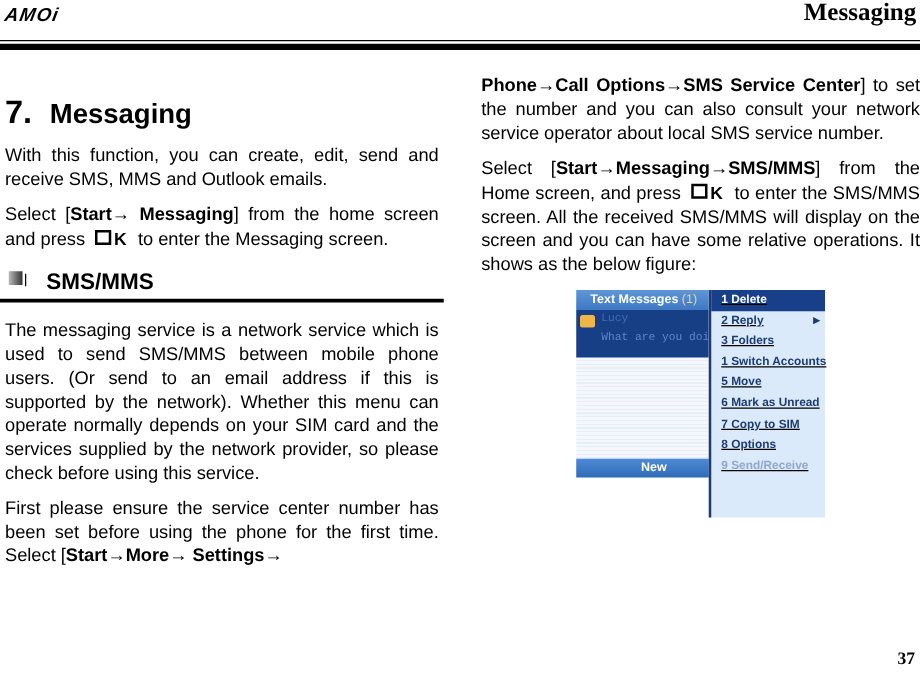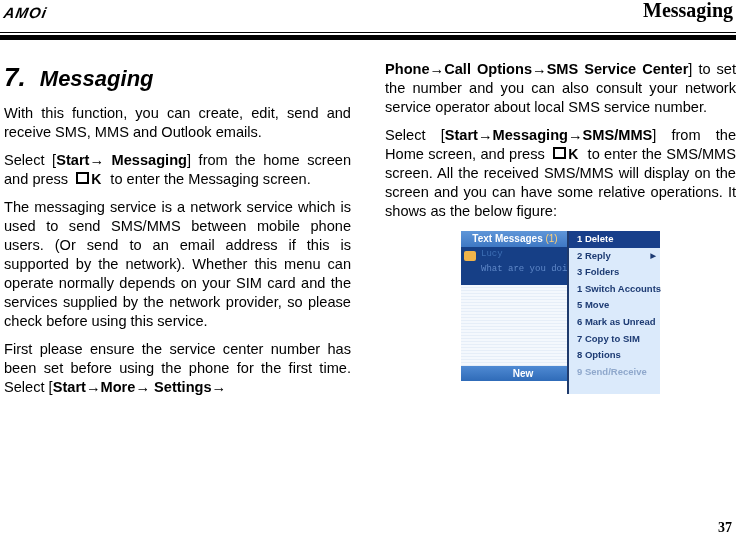--- a/index.html
+++ b/index.html
@@ -7,21 +7,21 @@
 
   .header { position: absolute; left: 0; top: 0; width: 736px; height: 42px; }
   .logo { position: absolute; left: 4px; top: 4px; font-family: "Liberation Sans", sans-serif; font-style: italic; font-weight: bold; font-size: 15px; letter-spacing: 1px; transform: skewX(-10deg); }
   .header-title { position: absolute; right: 3px; top: -1px; font-family: "Liberation Serif", serif; font-weight: bold; font-size: 20px; }
   .rule-thin { position: absolute; left: 0; top: 32px; width: 736px; height: 1px; background: #000; }
   .rule-thick { position: absolute; left: 0; top: 35px; width: 736px; height: 5px; background: #000; }
 
   .col-left { position: absolute; left: 4px; top: 62px; width: 347px; }
   .col-right { position: absolute; left: 385px; top: 60px; width: 351px; }
 
-  .chapter-title { font-size: 22px; font-weight: bold; margin: 0 0 10px 0; line-height: 30px; font-style: italic; }
+  .chapter-title { font-size: 22px; font-weight: bold; margin: 12px 0 10px 0; line-height: 30px; }
   .chapter-title .num { font-size: 26px; margin-right: 8px; }
 
   p.para { margin: 0 0 9px 0; font-size: 14.6px; line-height: 19px; text-align: justify; }
   p.para b { font-weight: bold; }
 
   .ok-key { display: inline-block; font-weight: bold; font-size: 14px; letter-spacing: 1px; margin: 0 4px; }
   .ok-key .box { display: inline-block; width: 9px; height: 8px; border: 2px solid #000; vertical-align: 0px; margin-right: 2px; }
 
   .section-head { position: relative; height: 28px; margin: 8px -4px 14px -4px; border-bottom: 3px solid #000; }
   .section-head .sq { position: absolute; left: 7px; top: 6px; width: 11px; height: 11px; background: linear-gradient(90deg, #bbb, #333); }
@@ -31,21 +31,21 @@
   .figure { position: relative; margin: 10px 0 0 76px; width: 199px; height: 150px; background: #fff; }
   .phone-left { position: absolute; left: 0; top: 0; width: 106px; height: 150px;
     background: repeating-linear-gradient(180deg, #f4f8fd 0px, #f4f8fd 2px, #e6eef8 2px, #e6eef8 3px); }
   .phone-left .titlebar { position: absolute; left: 0; top: 0; width: 106px; height: 16px; background: linear-gradient(180deg, #5f96d8, #3e78c4); color: #fff; font-size: 10px; font-weight: bold; line-height: 16px; padding-left: 2px; box-sizing: border-box; white-space: nowrap; text-align: center; }
   .phone-left .titlebar .count { color: #ffd27a; font-weight: normal; }
   .phone-left .msg { position: absolute; left: 0; top: 16px; width: 106px; height: 38px; background: #163f86; }
   .phone-left .msg .env { position: absolute; left: 3px; top: 4px; width: 12px; height: 10px; background: #f0b44a; border-radius: 2px; }
   .phone-left .msg .from { position: absolute; left: 20px; top: 2px; color: #3d6fb5; font-family: "Liberation Mono", monospace; font-size: 9px; }
   .phone-left .msg .preview { position: absolute; left: 20px; top: 17px; color: #5f88c8; font-family: Liberation Mono, monospace; font-size: 9px; white-space: nowrap; overflow: hidden; width: 86px; }
   .phone-left .softkey { position: absolute; left: 0; bottom: 0; width: 124px; height: 15px; background: linear-gradient(180deg, #4f8ad3, #2f6bb8); color: #fff; font-size: 10px; font-weight: bold; text-align: center; line-height: 15px; }
-  .phone-menu { position: absolute; left: 106px; top: 0; width: 93px; height: 163px; background: #dbeafb; border-left: 2px solid #1f3a6c; box-sizing: border-box; }
+  .phone-menu { position: absolute; left: 106px; top: 0; width: 93px; height: 182px; background: #dbeafb; border-left: 2px solid #1f3a6c; box-sizing: border-box; text-decoration: underline; }
   .phone-menu .item { height: 16.6px; line-height: 16.6px; font-size: 9.5px; font-weight: bold; color: #1d3b73; padding-left: 8px; position: relative; white-space: nowrap; }
   .phone-menu .item.selected { background: #183f8a; color: #fff; }
   .phone-menu .item.disabled { color: #8fa8cc; }
   .phone-menu .item .arrow { position: absolute; right: 4px; top: 0; font-size: 7px; color: #1d3b73; }
 
   .page-num { position: absolute; right: 4px; top: 520px; font-family: "Liberation Serif", serif; font-weight: bold; font-size: 14px; }
 </style>
 </head>
 <body>
 
@@ -63,20 +63,25 @@
   </div>
 
   <p class="para">With this function, you can create, edit, send and receive SMS, MMS and Outlook emails.</p>
 
   <p class="para">
     <span>Select [</span><b>Start→ Messaging</b><span>] from the home screen and press</span>
     <span class="ok-key"><span class="box"></span><span>K</span></span>
     <span>to enter the Messaging screen.</span>
   </p>
 
+  <div class="section-head">
+    <div class="sq"></div>
+    <div class="bar"></div>
+    <div class="label">SMS/MMS</div>
+  </div>
 
   <p class="para">The messaging service is a network service which is used to send SMS/MMS between mobile phone users. (Or send to an email address if this is supported by the network). Whether this menu can operate normally depends on your SIM card and the services supplied by the network provider, so please check before using this service.</p>
 
   <p class="para">
     <span>First please ensure the service center number has been set before using the phone for the first time. Select [</span><b>Start→More→ Settings→</b>
   </p>
 </div>
 
 <div class="col-right">
   <p class="para">

